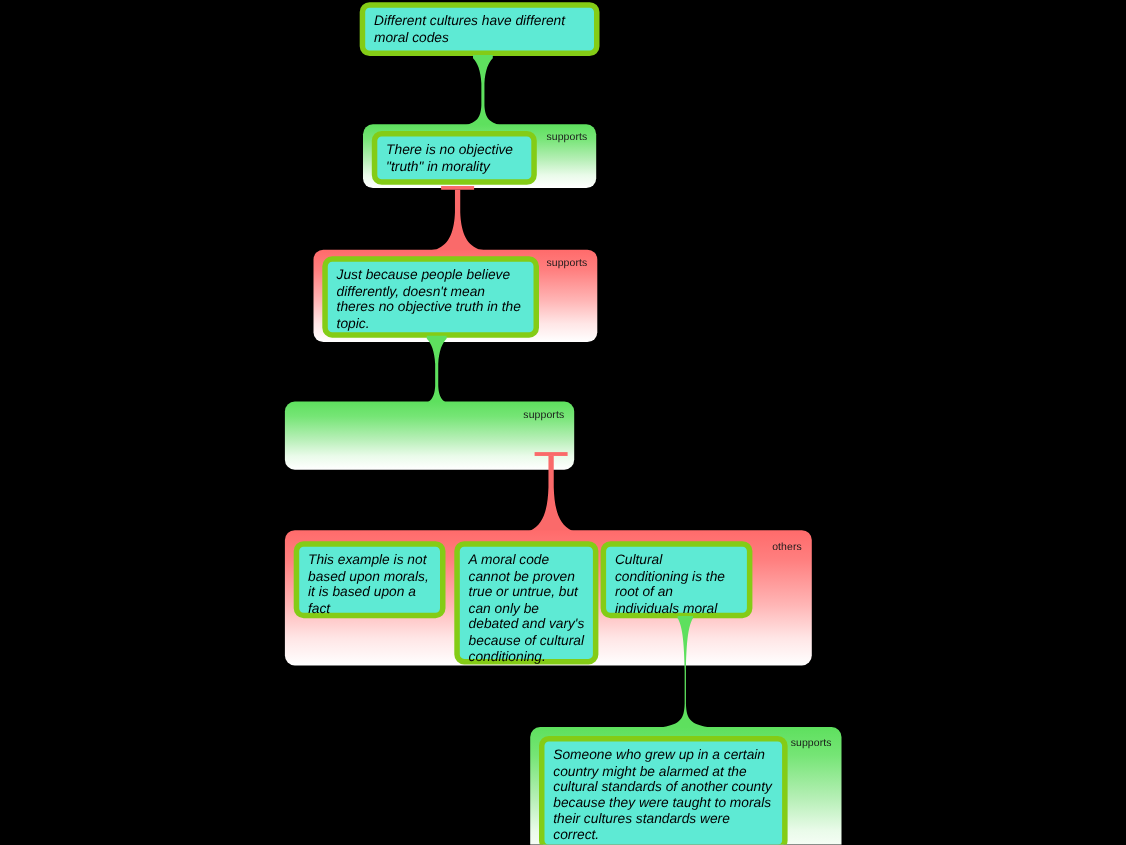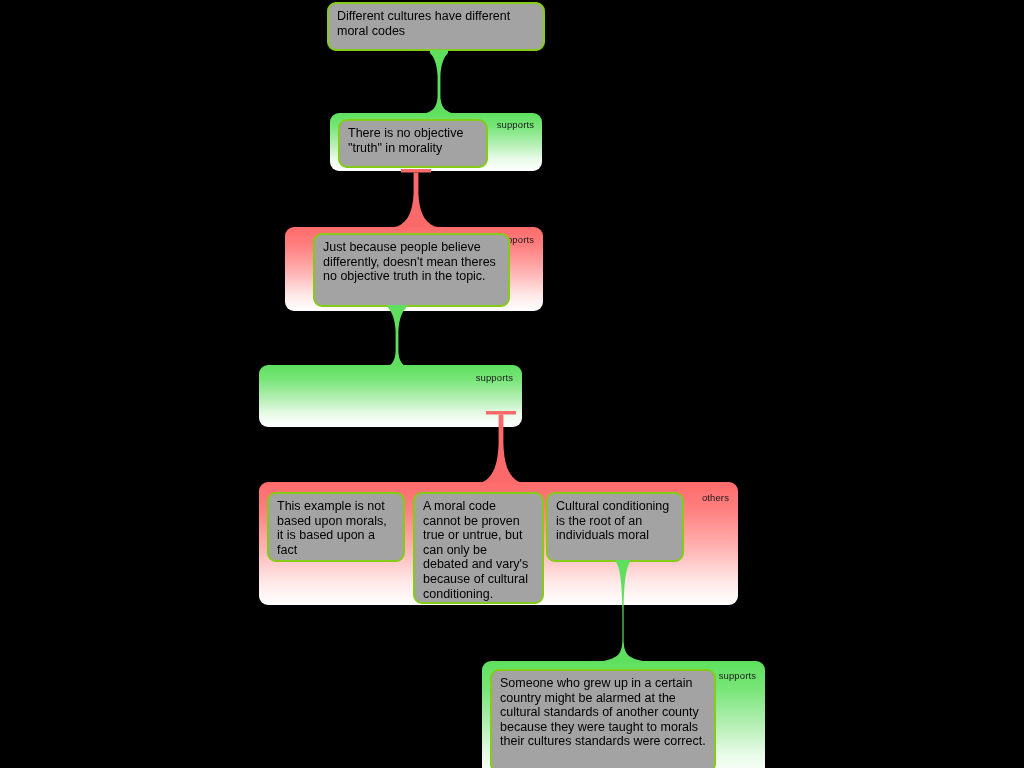--- a/index.html
+++ b/index.html
@@ -38,27 +38,28 @@
     color: #1a1a1a;
     white-space: nowrap;
     letter-spacing: 0.1px;
     text-align: center;
   }
 
   
   .card {
     position: absolute;
     box-sizing: border-box;
-    background: #a3a3a3;
-    border: 2px solid #84cc16;
+    background: #5eead4;
+    border: 5px solid #84cc16;
     border-radius: 9px;
     padding: 5px 7px 5px 8px;
     font-size: 12.5px;
     line-height: 14.6px;
     color: #000000;
+    font-style: italic;
   }
 
   
   .connector {
     position: absolute;
   }
   .connector svg {
     display: block;
   }
 </style>
@@ -87,21 +88,21 @@
   <div class="connector" style="left:385px; top:169px; width:62px; height:60px;">
     <svg width="62" height="60" viewBox="0 0 62 60">
       <rect x="16" y="0" width="30" height="3.5" fill="#fa6a6a"></rect>
       <path d="M28.6,3.5 L33.4,3.5 L33.4,24 C34,40 38,53 50,57.5 L62,59.5 L62,60 L0,60 L0,59.5 L12,57.5 C24,53 28,40 28.6,24 Z" fill="#fa6a6a"></path>
     </svg>
   </div>
 
   <div class="panel opposes" style="left:285px; top:227px; width:258px; height:84px;">
     <span class="relation-label" style="right:9px; top:7px;">supports</span>
   </div>
-  <div class="card" style="left:293px; top:233px; width:197px; height:74px;margin-left:20px;">
+  <div class="card" style="left:293px; top:233px; width:197px; height:74px;">
     <span>Just because people believe differently, doesn't mean theres no objective truth in the topic.</span>
   </div>
 
   <div class="connector" style="left:362px; top:305px; width:70px; height:68px;">
     <svg width="70" height="68" viewBox="0 0 70 68">
       <path d="M26,0 L44,0 L44,3 C40,7 37,14 36.4,26 L36.4,46 C37,58 41,62 55,65 L70,67 L70,68 L0,68 L0,67 L15,65 C29,62 33,58 33.6,46 L33.6,26 C33,14 30,7 26,3 Z" fill="#5ee05e"></path>
     </svg>
   </div>
 
   <div class="panel supports" style="left:259px; top:365px; width:263px; height:62px;">

